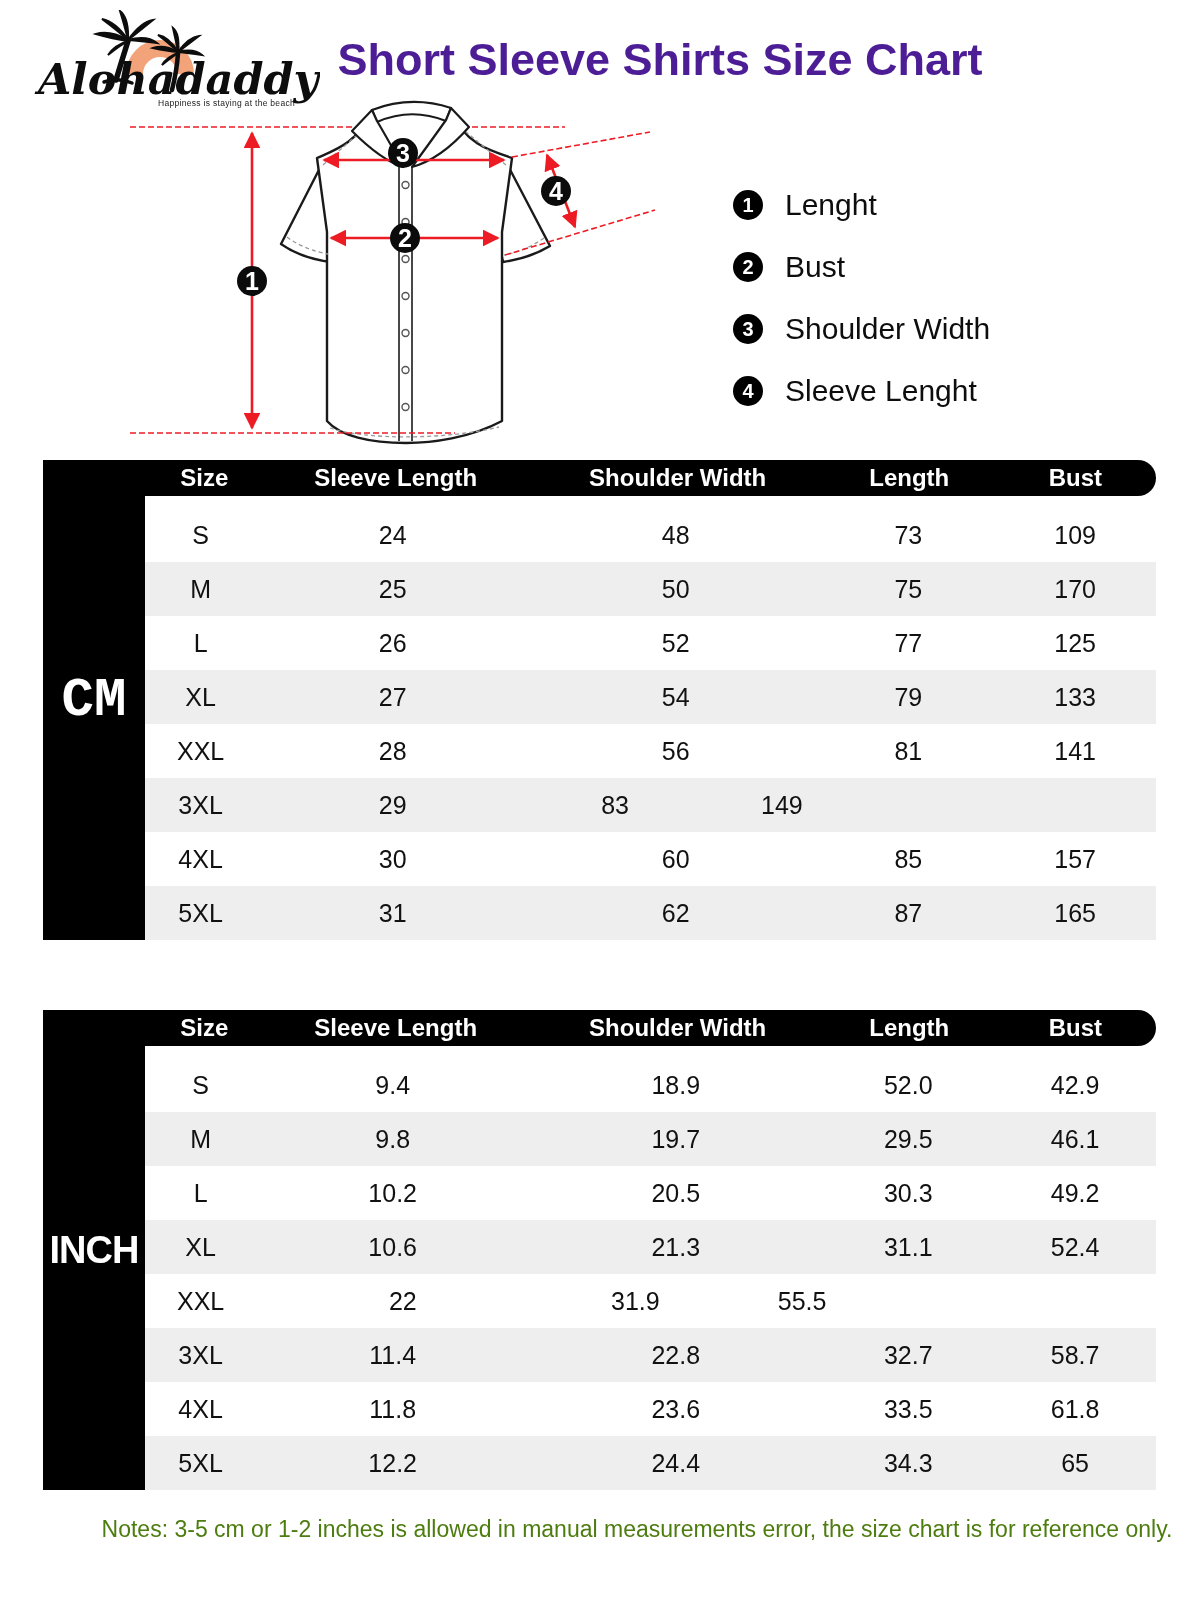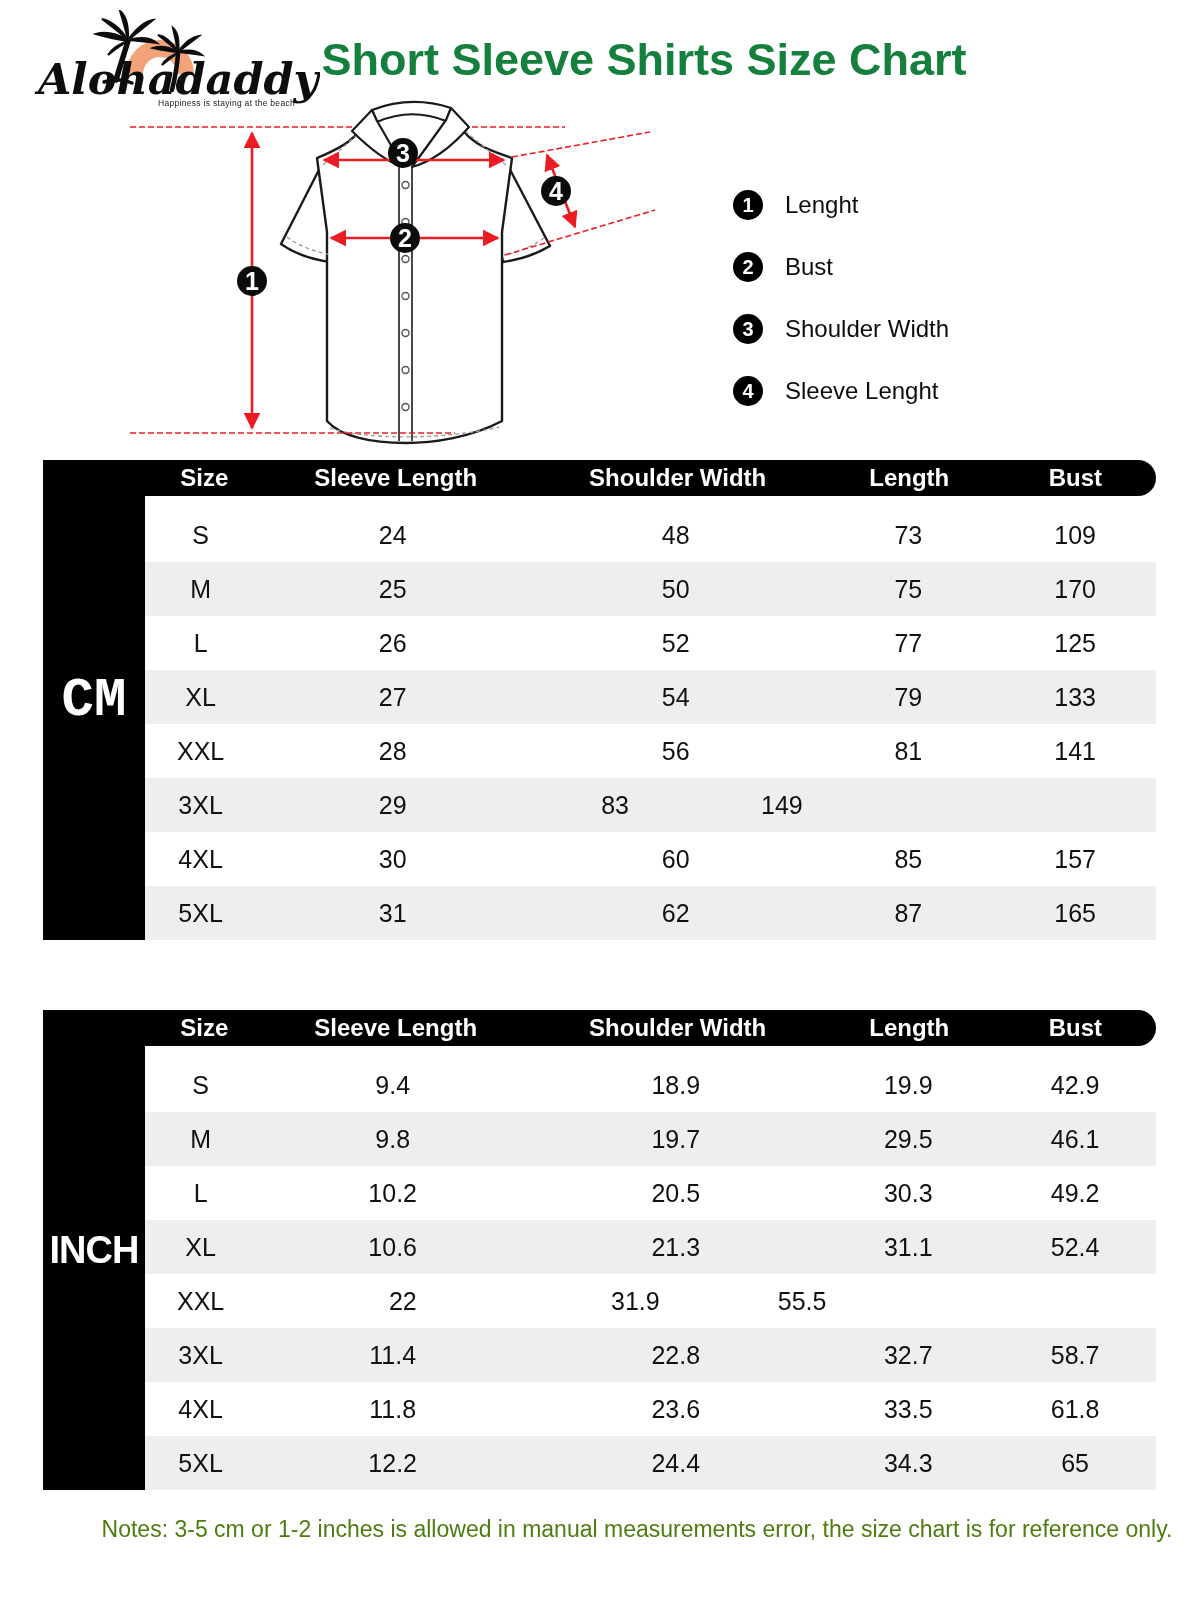--- a/index.html
+++ b/index.html
@@ -7,22 +7,22 @@
     --rowalt:#eeeeee;
     --tblack:#000000;
     --orange:#f2a379;
   }
   html,body{margin:0;padding:0;}
   body{
     width:1200px;height:1600px;position:relative;overflow:hidden;
     background:#ffffff;font-family:"Liberation Sans",sans-serif;color:#111;
   }
   .title{
-    position:absolute;top:34px;left:644px;transform:translateX(-50%);
-    font-size:45px;font-weight:bold;white-space:nowrap;color:#15803d;
+    position:absolute;top:34px;left:660px;transform:translateX(-50%);
+    font-size:45px;font-weight:bold;white-space:nowrap;color:#4c1d95;
   }
   #logo{position:absolute;left:30px;top:10px;}
   #diagram{position:absolute;left:100px;top:95px;}
 
   
   .shirt{fill:#ffffff;stroke:#1a1a1a;stroke-width:2.4;stroke-linejoin:round;}
   .collar{fill:#ffffff;stroke:#1a1a1a;stroke-width:2.2;stroke-linejoin:round;}
   .thin{fill:none;stroke:#1a1a1a;stroke-width:1.6;}
   .stitch{fill:none;stroke:#9a9a9a;stroke-width:1.3;stroke-dasharray:4 3;}
   .btn{fill:#ffffff;stroke:#555;stroke-width:1.4;}
@@ -34,21 +34,21 @@
   .brand-text{font-family:"DejaVu Serif",serif;font-style:italic;font-weight:bold;font-size:43px;fill:#0d0d0d;}
   .tagline-text{font-family:"Liberation Sans",sans-serif;font-size:8.5px;fill:#222;letter-spacing:.3px;}
   .palm{fill:#0d0d0d;stroke:#0d0d0d;}
   .arch{fill:none;stroke:var(--orange);stroke-width:17;}
 
   
   .legend{position:absolute;left:733px;top:184px;display:flex;flex-direction:column;gap:28px;padding-top:4px;}
   .legend-item{display:flex;align-items:center;height:34px;}
   .lnum{width:30px;height:30px;border-radius:50%;background:#000;color:#fff;font-weight:bold;
         font-size:20px;display:flex;align-items:center;justify-content:center;flex:0 0 auto;}
-  .llabel{margin-left:22px;font-size:24px;color:#0d0d0d;}
+  .llabel{margin-left:22px;font-size:30px;color:#0d0d0d;}
 
   
   .tblock{position:absolute;left:43px;width:1113px;height:480px;}
   .tblock.cm{top:460px;}
   .tblock.inch{top:1010px;}
   .t-sidebar{position:absolute;left:0;top:0;width:102px;height:100%;background:var(--tblack);
              display:flex;align-items:center;justify-content:center;color:#fff;font-weight:bold;}
   .tblock.cm .t-sidebar{font-size:54px;font-family:Liberation Mono, monospace;}
   .tblock.inch .t-sidebar{font-size:38px;letter-spacing:-1px;}
   .t-header{position:absolute;left:0;top:0;width:1113px;height:36px;background:var(--tblack);
@@ -251,21 +251,21 @@
       <div class="hc c1">Sleeve Length</div>
       <div class="hc c2">Shoulder Width</div>
       <div class="hc c3">Length</div>
       <div class="hc c4">Bust</div>
     </div>
   <div class="t-rows">
       <div class="trow">
         <div class="tc c0">S</div>
         <div class="tc c1">9.4</div>
         <div class="tc c2">18.9</div>
-        <div class="tc c3">19.9</div>
+        <div class="tc c3">52.0</div>
         <div class="tc c4">42.9</div>
       </div>
       <div class="trow alt">
         <div class="tc c0">M</div>
         <div class="tc c1">9.8</div>
         <div class="tc c2">19.7</div>
         <div class="tc c3">29.5</div>
         <div class="tc c4">46.1</div>
       </div>
       <div class="trow">

